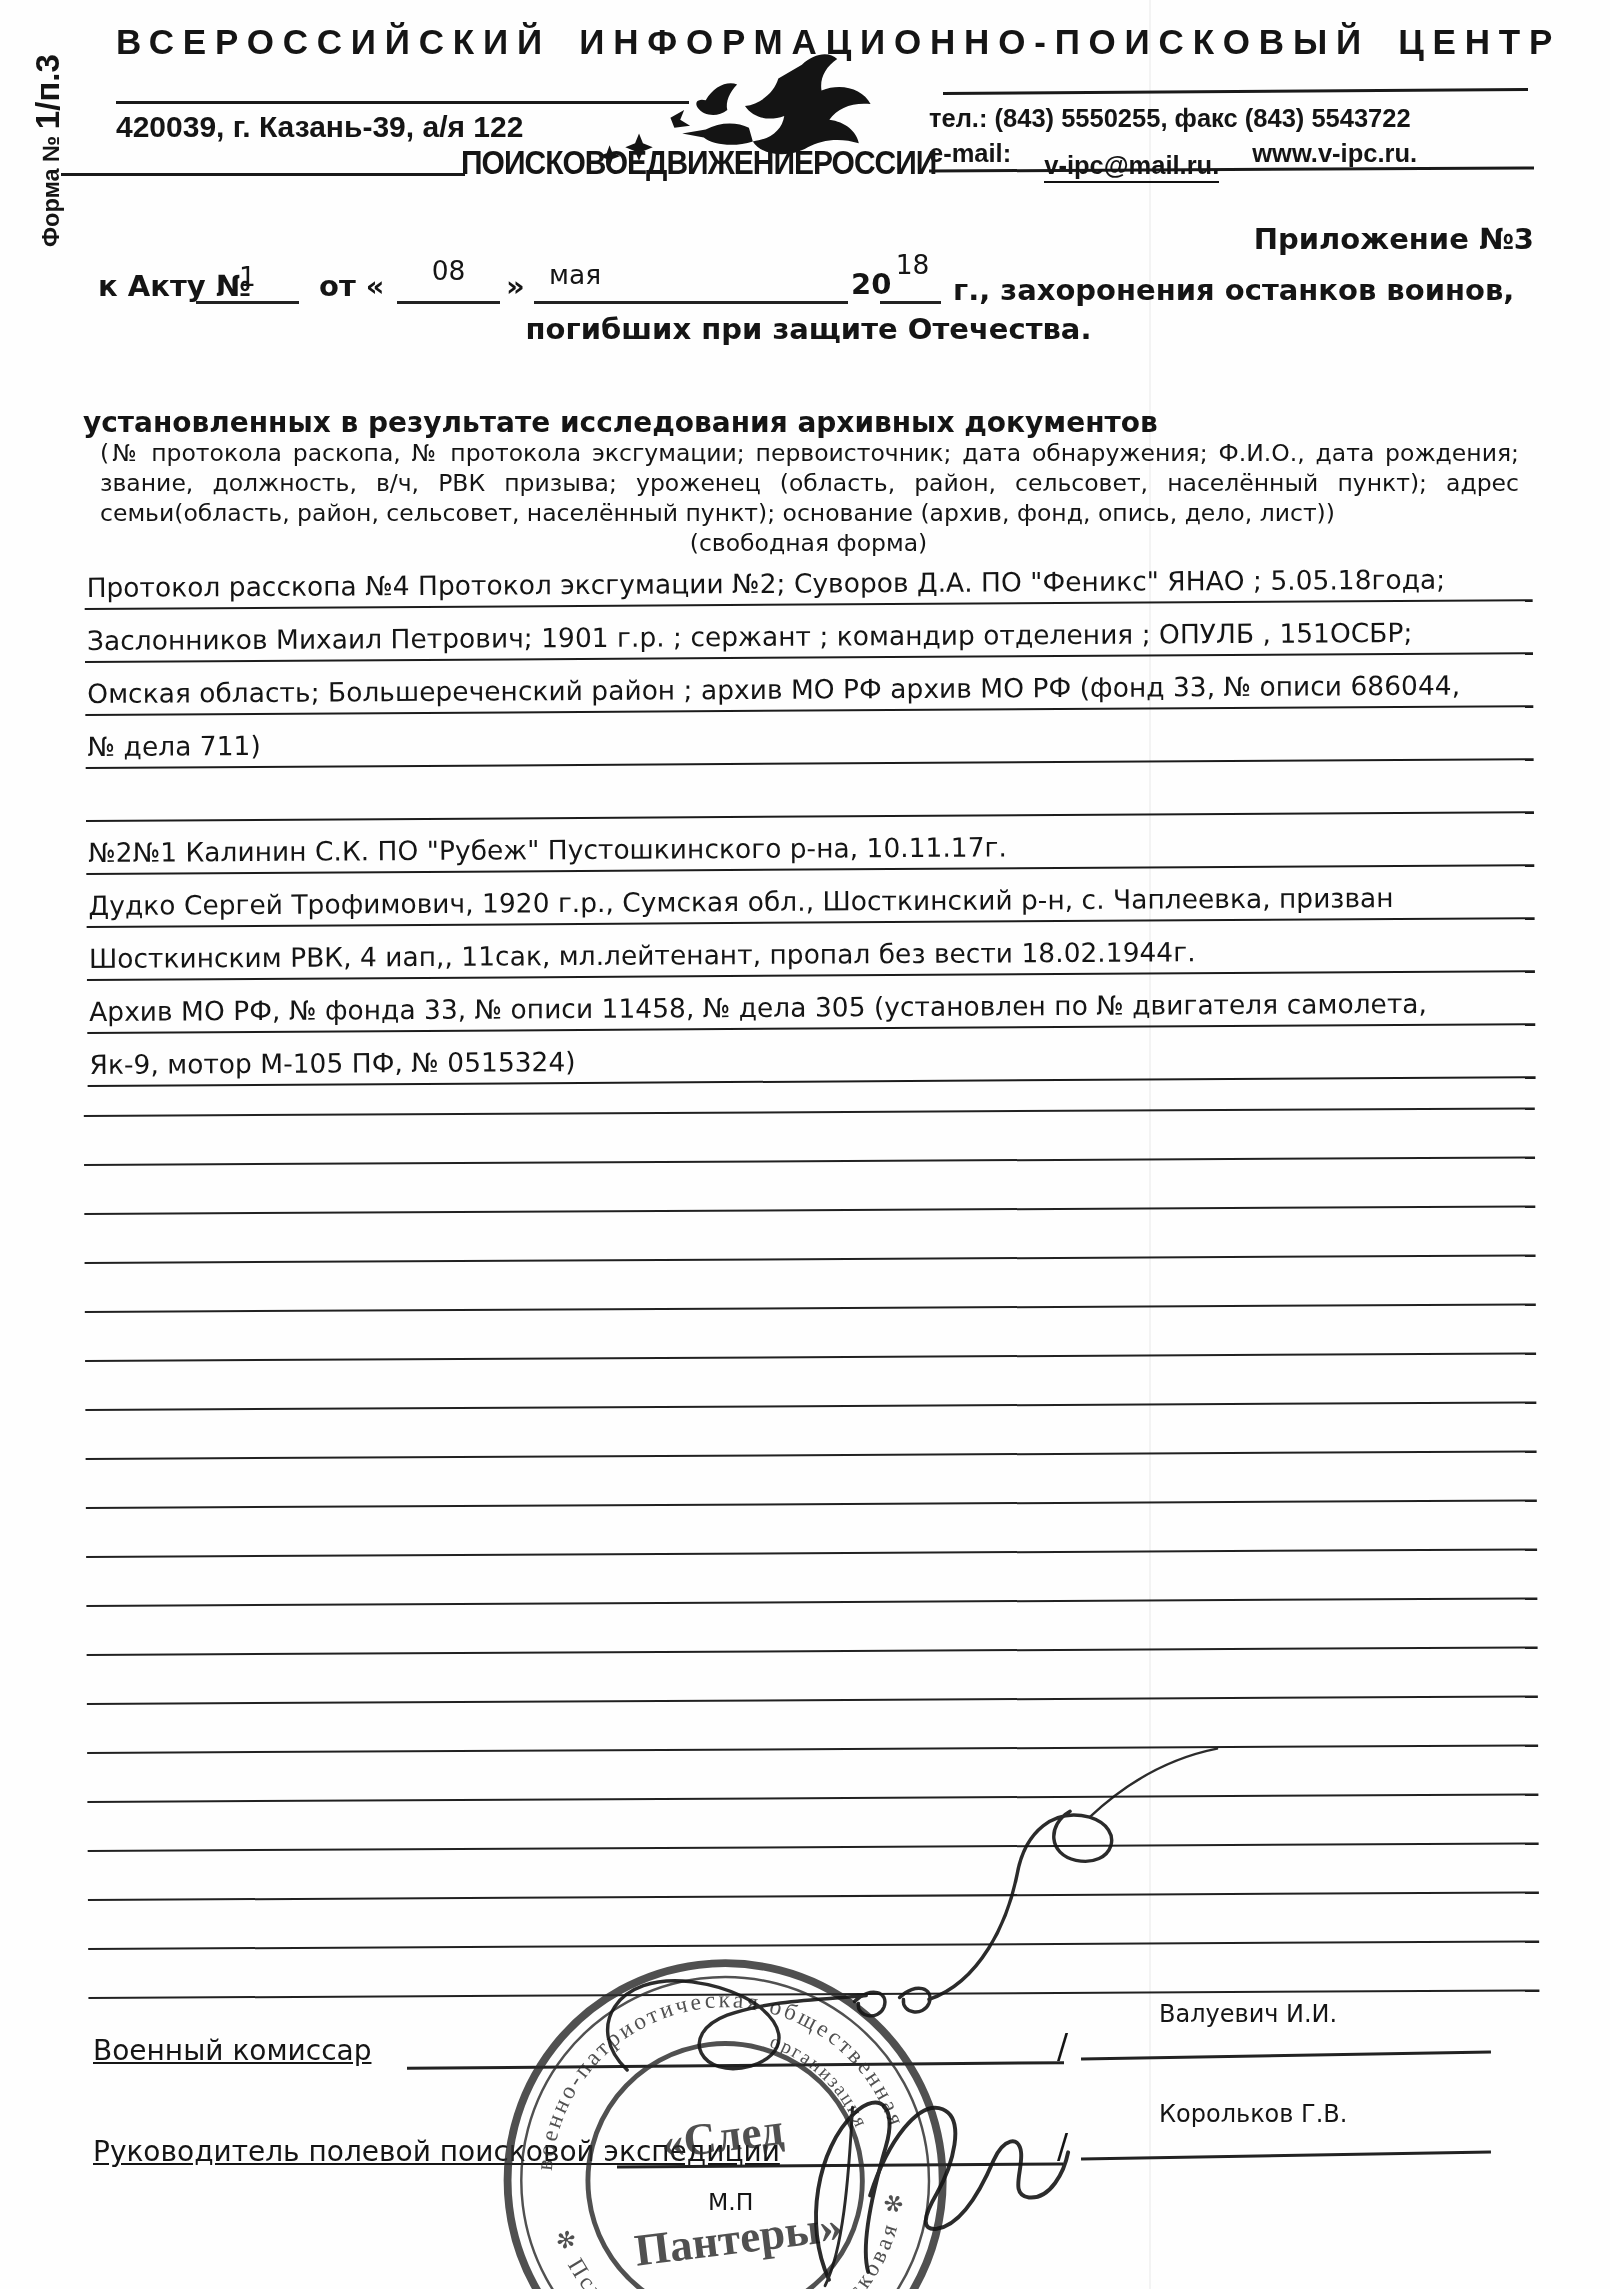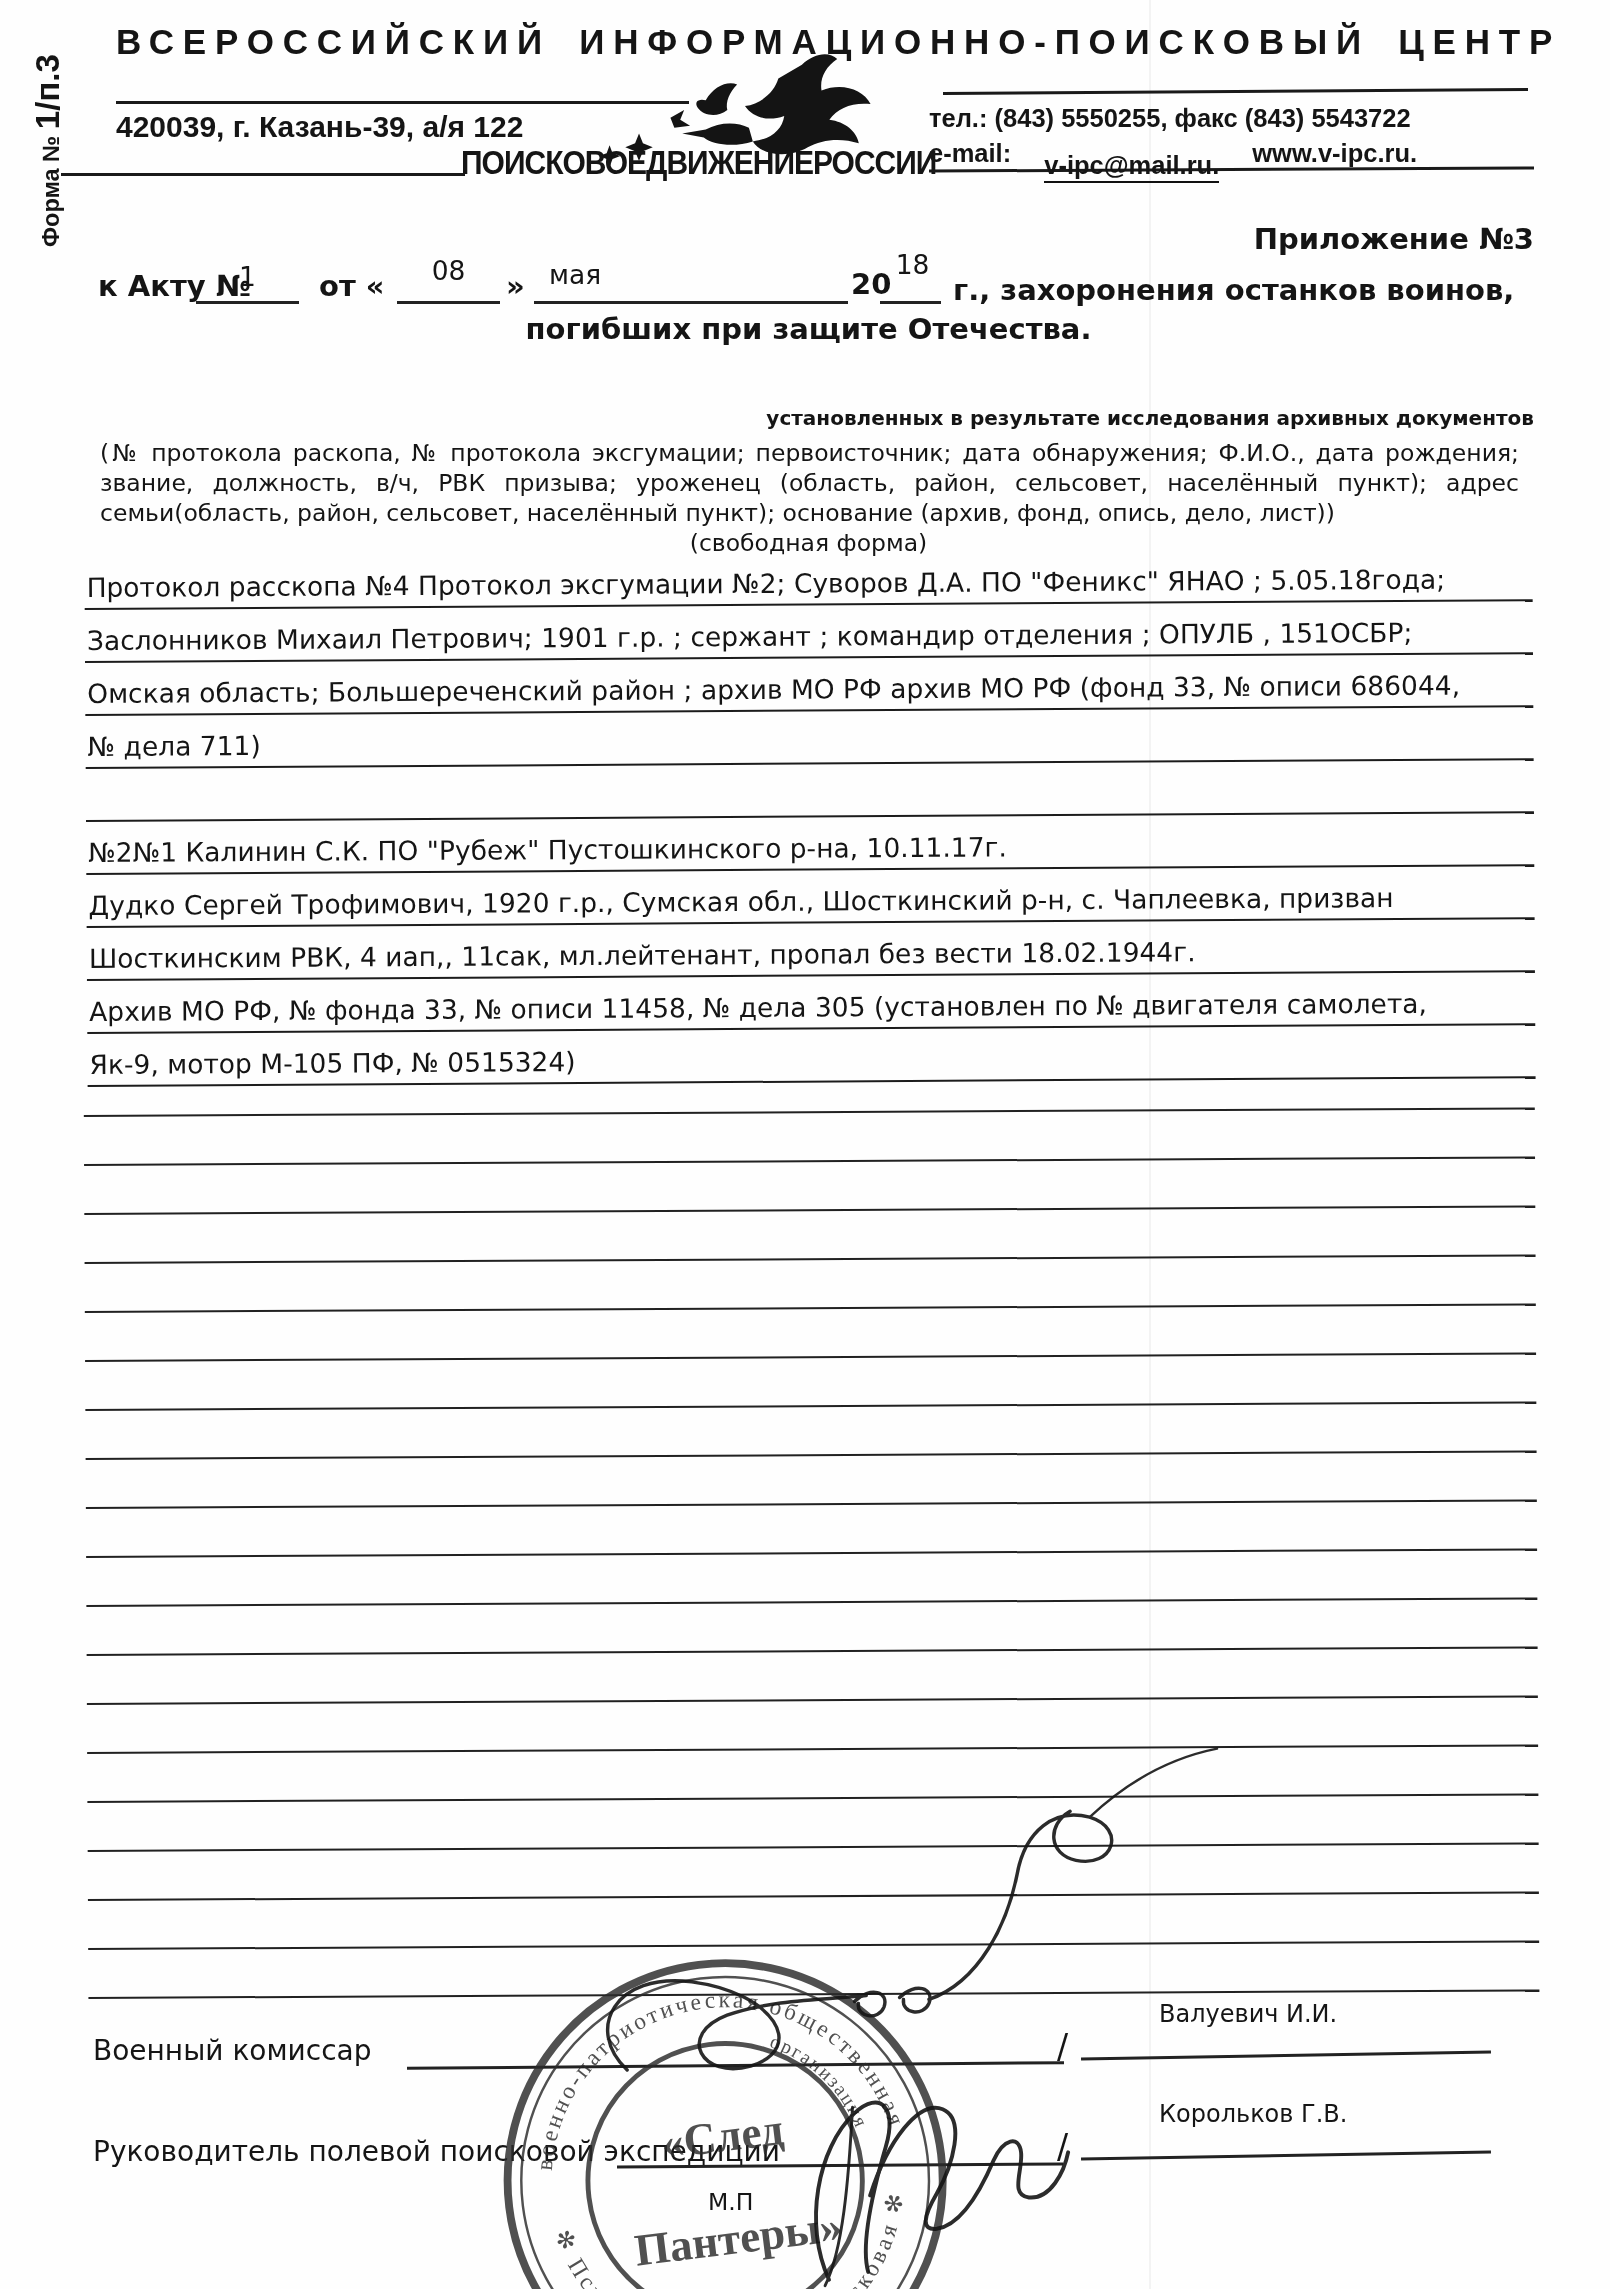--- a/index.html
+++ b/index.html
@@ -26,33 +26,33 @@
   .logo-text{left:461px;top:146px;width:472px;text-align:center;font-size:30px;letter-spacing:-1px;transform:scaleY(1.12);white-space:nowrap;}
 
   
   .apx-title{left:83px;top:222px;width:1451px;text-align:right;font-size:29px;}
   .act-lbl{font-size:29px;white-space:nowrap;}
   .act-val{font-size:26.5px;text-align:center;}
   .apx-line2{left:83px;top:312px;width:1451px;text-align:center;font-size:29px;}
 
   
   .list-t1{left:83px;top:370px;width:1451px;text-align:center;font-size:28px;}
-  .list-t2{left:83px;top:406px;width:1451px;text-align:right;font-size:20px;}
+  .list-t2{left:83px;top:406px;width:1451px;text-align:left;font-size:28px;}
   .list-desc{left:100px;top:438px;width:1419px;font-size:23.5px;line-height:30px;text-align:justify;}
   .free-form{left:83px;top:529px;width:1451px;text-align:center;font-size:23.5px;}
 
   
   .entries{left:86px;top:557px;width:1448px;transform:rotate(-0.35deg);transform-origin:0 50%;}
   .entry-row{position:relative;height:51px;border-bottom:2.5px solid #1c1c1c;}
   .entry-text{position:absolute;left:2px;bottom:4.9px;font-size:26.5px;white-space:nowrap;}
   .blank-rules{left:86px;top:1068px;width:1451px;transform:rotate(-0.3deg);transform-origin:0 50%;}
   .rule-row{height:47px;border-bottom:2px solid #212121;}
 
   
-  .f-label{font-size:28px;white-space:nowrap;}
+  .f-label{font-size:28px;white-space:nowrap;text-decoration:underline;}
   .f-name{font-size:24px;white-space:nowrap;}
   .slash{font-size:33px;}
   .sig-svg{left:0;top:0;width:1610px;height:2290px;pointer-events:none;}
   .stamp-txt{font-family:"Liberation Serif",serif;}
 </style>
 </head>
 <body>
 
 <div class="page">
 

